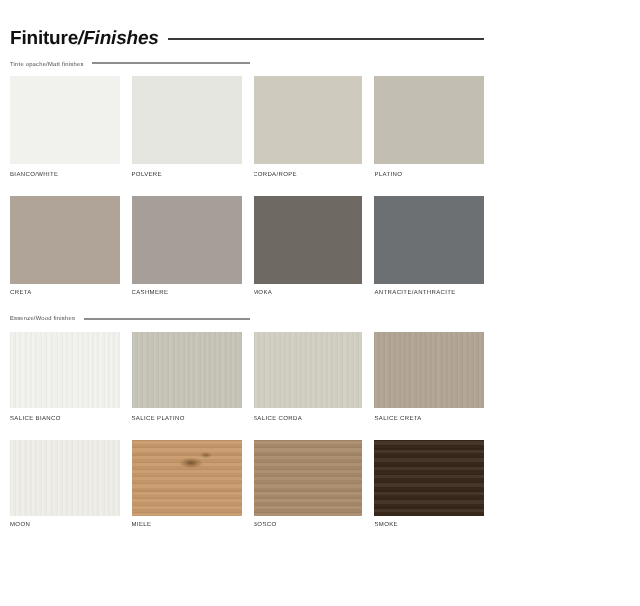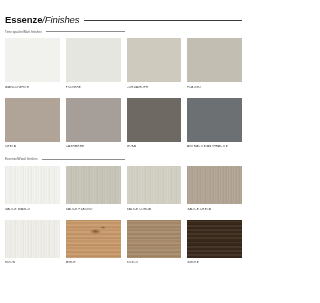--- a/index.html
+++ b/index.html
@@ -34,21 +34,21 @@
     letter-spacing: -0.1px;
     white-space: nowrap;
     line-height: 1;
   }
   .title .t-bold {
     font-weight: bold;
     color: #111111;
   }
   .title .t-italic {
     font-style: italic;
-    font-weight: normal;
+    font-weight: bold;
     color: #111111;
     text-align: center;
   }
   .title-rule {
     flex: 1 1 auto;
     height: 1px;
     background: #3a3a3a;
     margin-left: 5px;
     position: relative;
     top: -2px;
@@ -201,21 +201,21 @@
     height: 9px;
   }
 </style>
 </head>
 <body>
 
 <div class="page">
 
   <div class="header">
     <div class="title">
-      <span class="t-bold">Essenze</span><span class="t-italic">/Finishes</span>
+      <span class="t-bold">Finiture</span><span class="t-italic">/Finishes</span>
     </div>
     <div class="title-rule"></div>
   </div>
 
   <div class="subhead">
     <span class="subhead-text">Tinte opache/Matt finishes</span>
     <span class="subhead-rule"></span>
   </div>
 
   <div style="margin-top:5px;">

